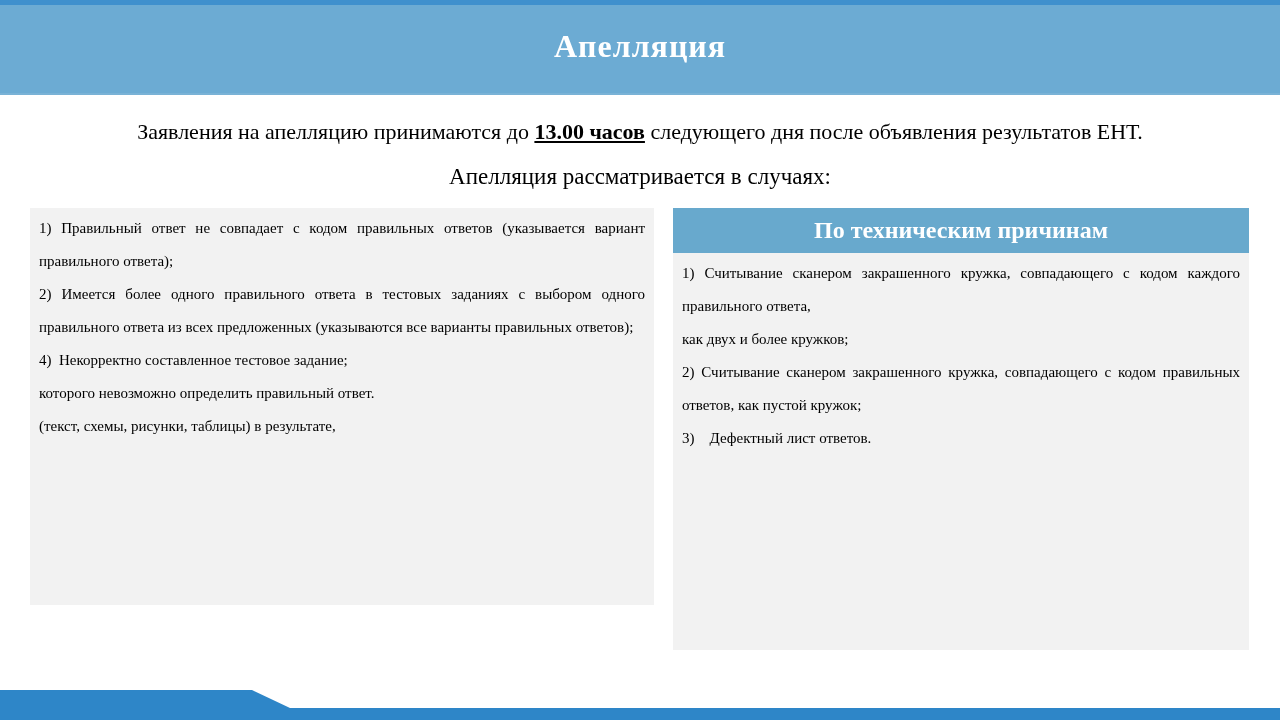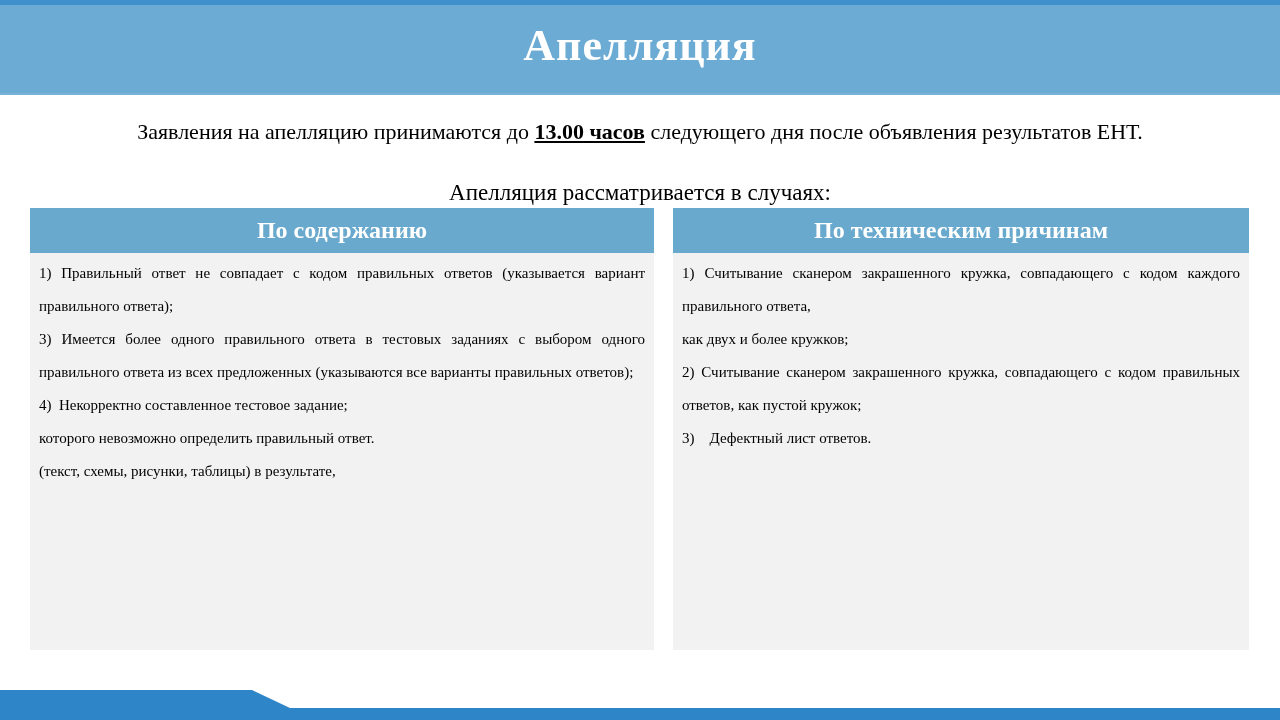--- a/index.html
+++ b/index.html
@@ -22,37 +22,37 @@
   }
   .top-strip {
     position: absolute; top: 0; left: 0;
     width: 100%; height: 5px;
     background: var(--top-strip, #3f90cd);
   }
   .slide-title {
     margin: 0;
     line-height: 92px;
     text-align: center;
-    font-size: 44px;
+    font-size: 32px;
     font-weight: bold;
     letter-spacing: 1px;
     color: var(--title-text, #ffffff);
   }
 
   
   .intro {
     position: absolute; top: 115px; left: 0;
     width: 1280px; margin: 0; padding: 0 60px;
     text-align: center;
     font-size: 22px;
     line-height: 34px;
   }
   .deadline { font-weight: bold; text-decoration: underline; }
   .subtitle {
-    position: absolute; top: 176px; left: 0;
+    position: absolute; top: 160px; left: 0;
     width: 1280px; margin: 0;
     text-align: center;
     font-size: 23px;
     line-height: 34px;
   }
 
   
   .panel { position: absolute; top: 208px; }
   .panel-left  { left: 30px;  width: 624px; }
   .panel-right { left: 673px; width: 576px; }
@@ -89,24 +89,23 @@
   <header class="slide-header">
     <div class="top-strip"></div>
     <h1 class="slide-title">Апелляция</h1>
   </header>
 
   <p class="intro"><span>Заявления на апелляцию принимаются до </span><span class="deadline">13.00 часов</span><span> следующего дня после объявления результатов ЕНТ.</span></p>
 
   <p class="subtitle">Апелляция рассматривается в случаях:</p>
 
   <section class="panel panel-left">
-    <div class="panel-header">По содержанию</div>
     <div class="panel-body">
         <p class="item">1) Правильный ответ не совпадает с кодом правильных ответов (указывается вариант правильного ответа);</p>
-        <p class="item">3) Имеется более одного правильного ответа в тестовых заданиях с выбором одного правильного ответа из всех предложенных (указываются все варианты правильных ответов);</p>
+        <p class="item">2) Имеется более одного правильного ответа в тестовых заданиях с выбором одного правильного ответа из всех предложенных (указываются все варианты правильных ответов);</p>
         <p class="item">4)&nbsp; Некорректно составленное тестовое задание;</p>
         <p class="item">которого невозможно определить правильный ответ.</p>
         <p class="item">(текст, схемы, рисунки, таблицы) в результате,</p>
       </div>
   </section>
 
   <section class="panel panel-right">
     <div class="panel-header">По техническим причинам</div>
     <div class="panel-body">
         <p class="item">1) Считывание сканером закрашенного кружка, совпадающего с кодом каждого правильного ответа,</p>

